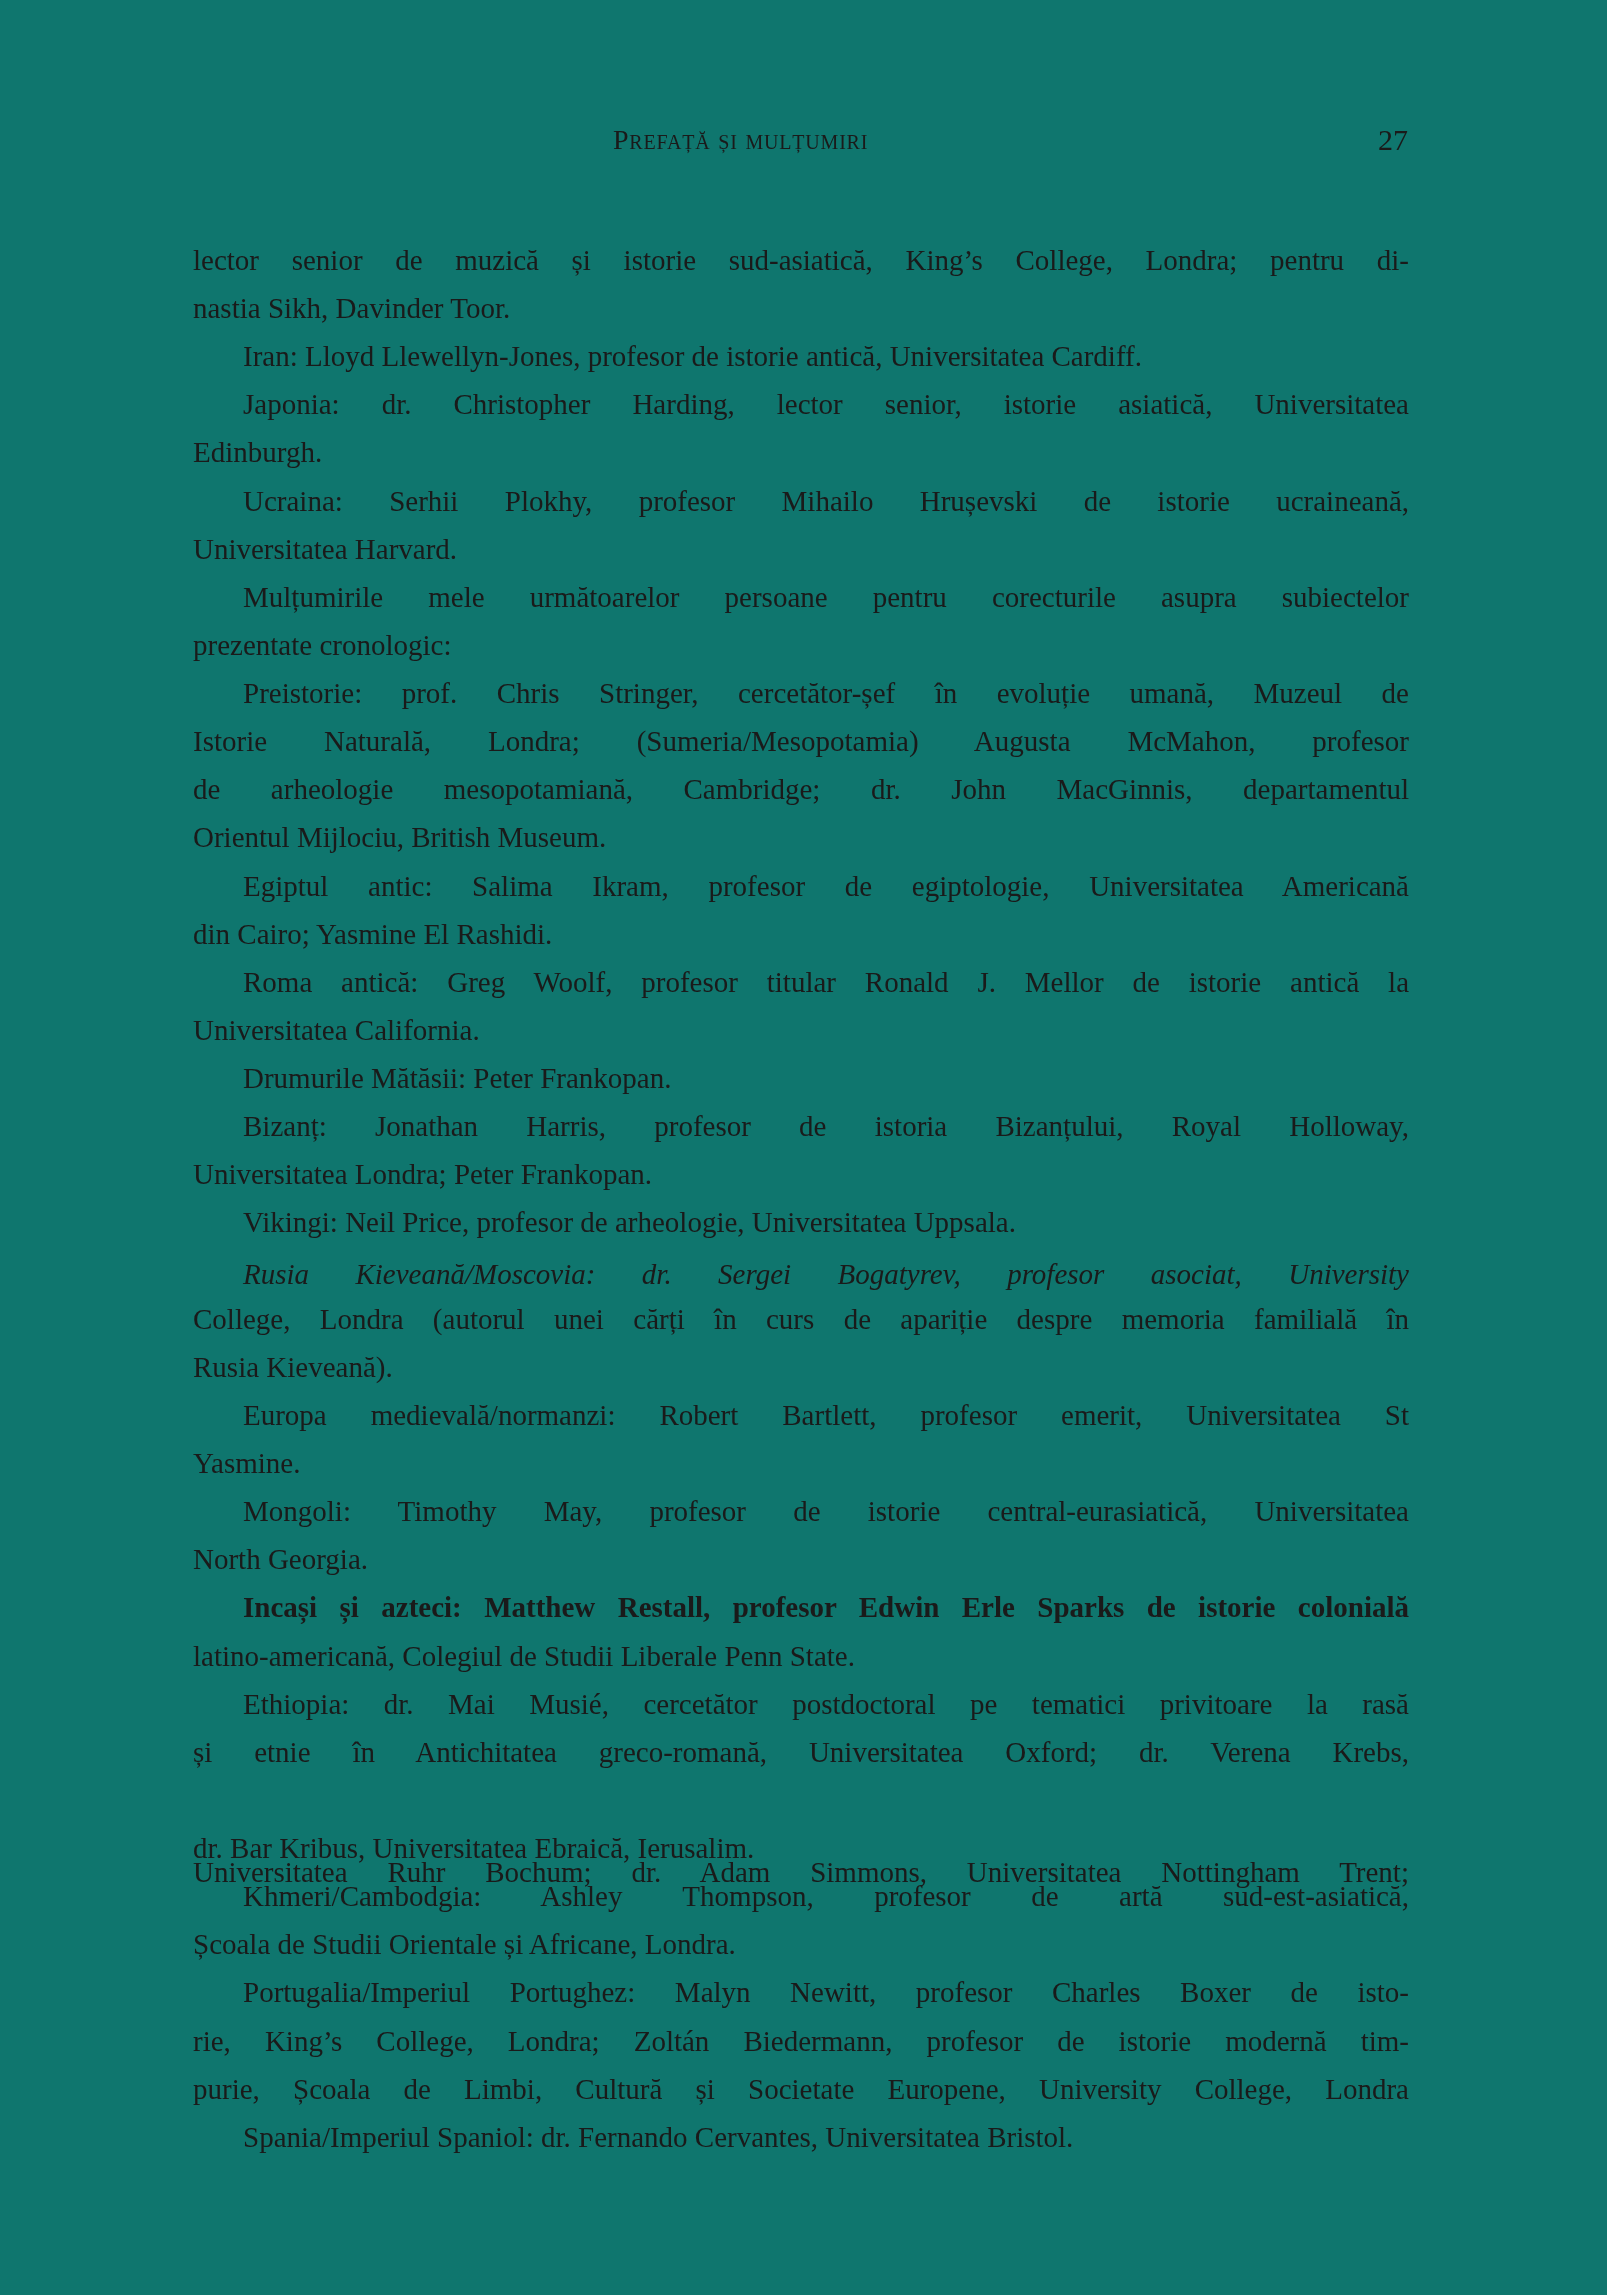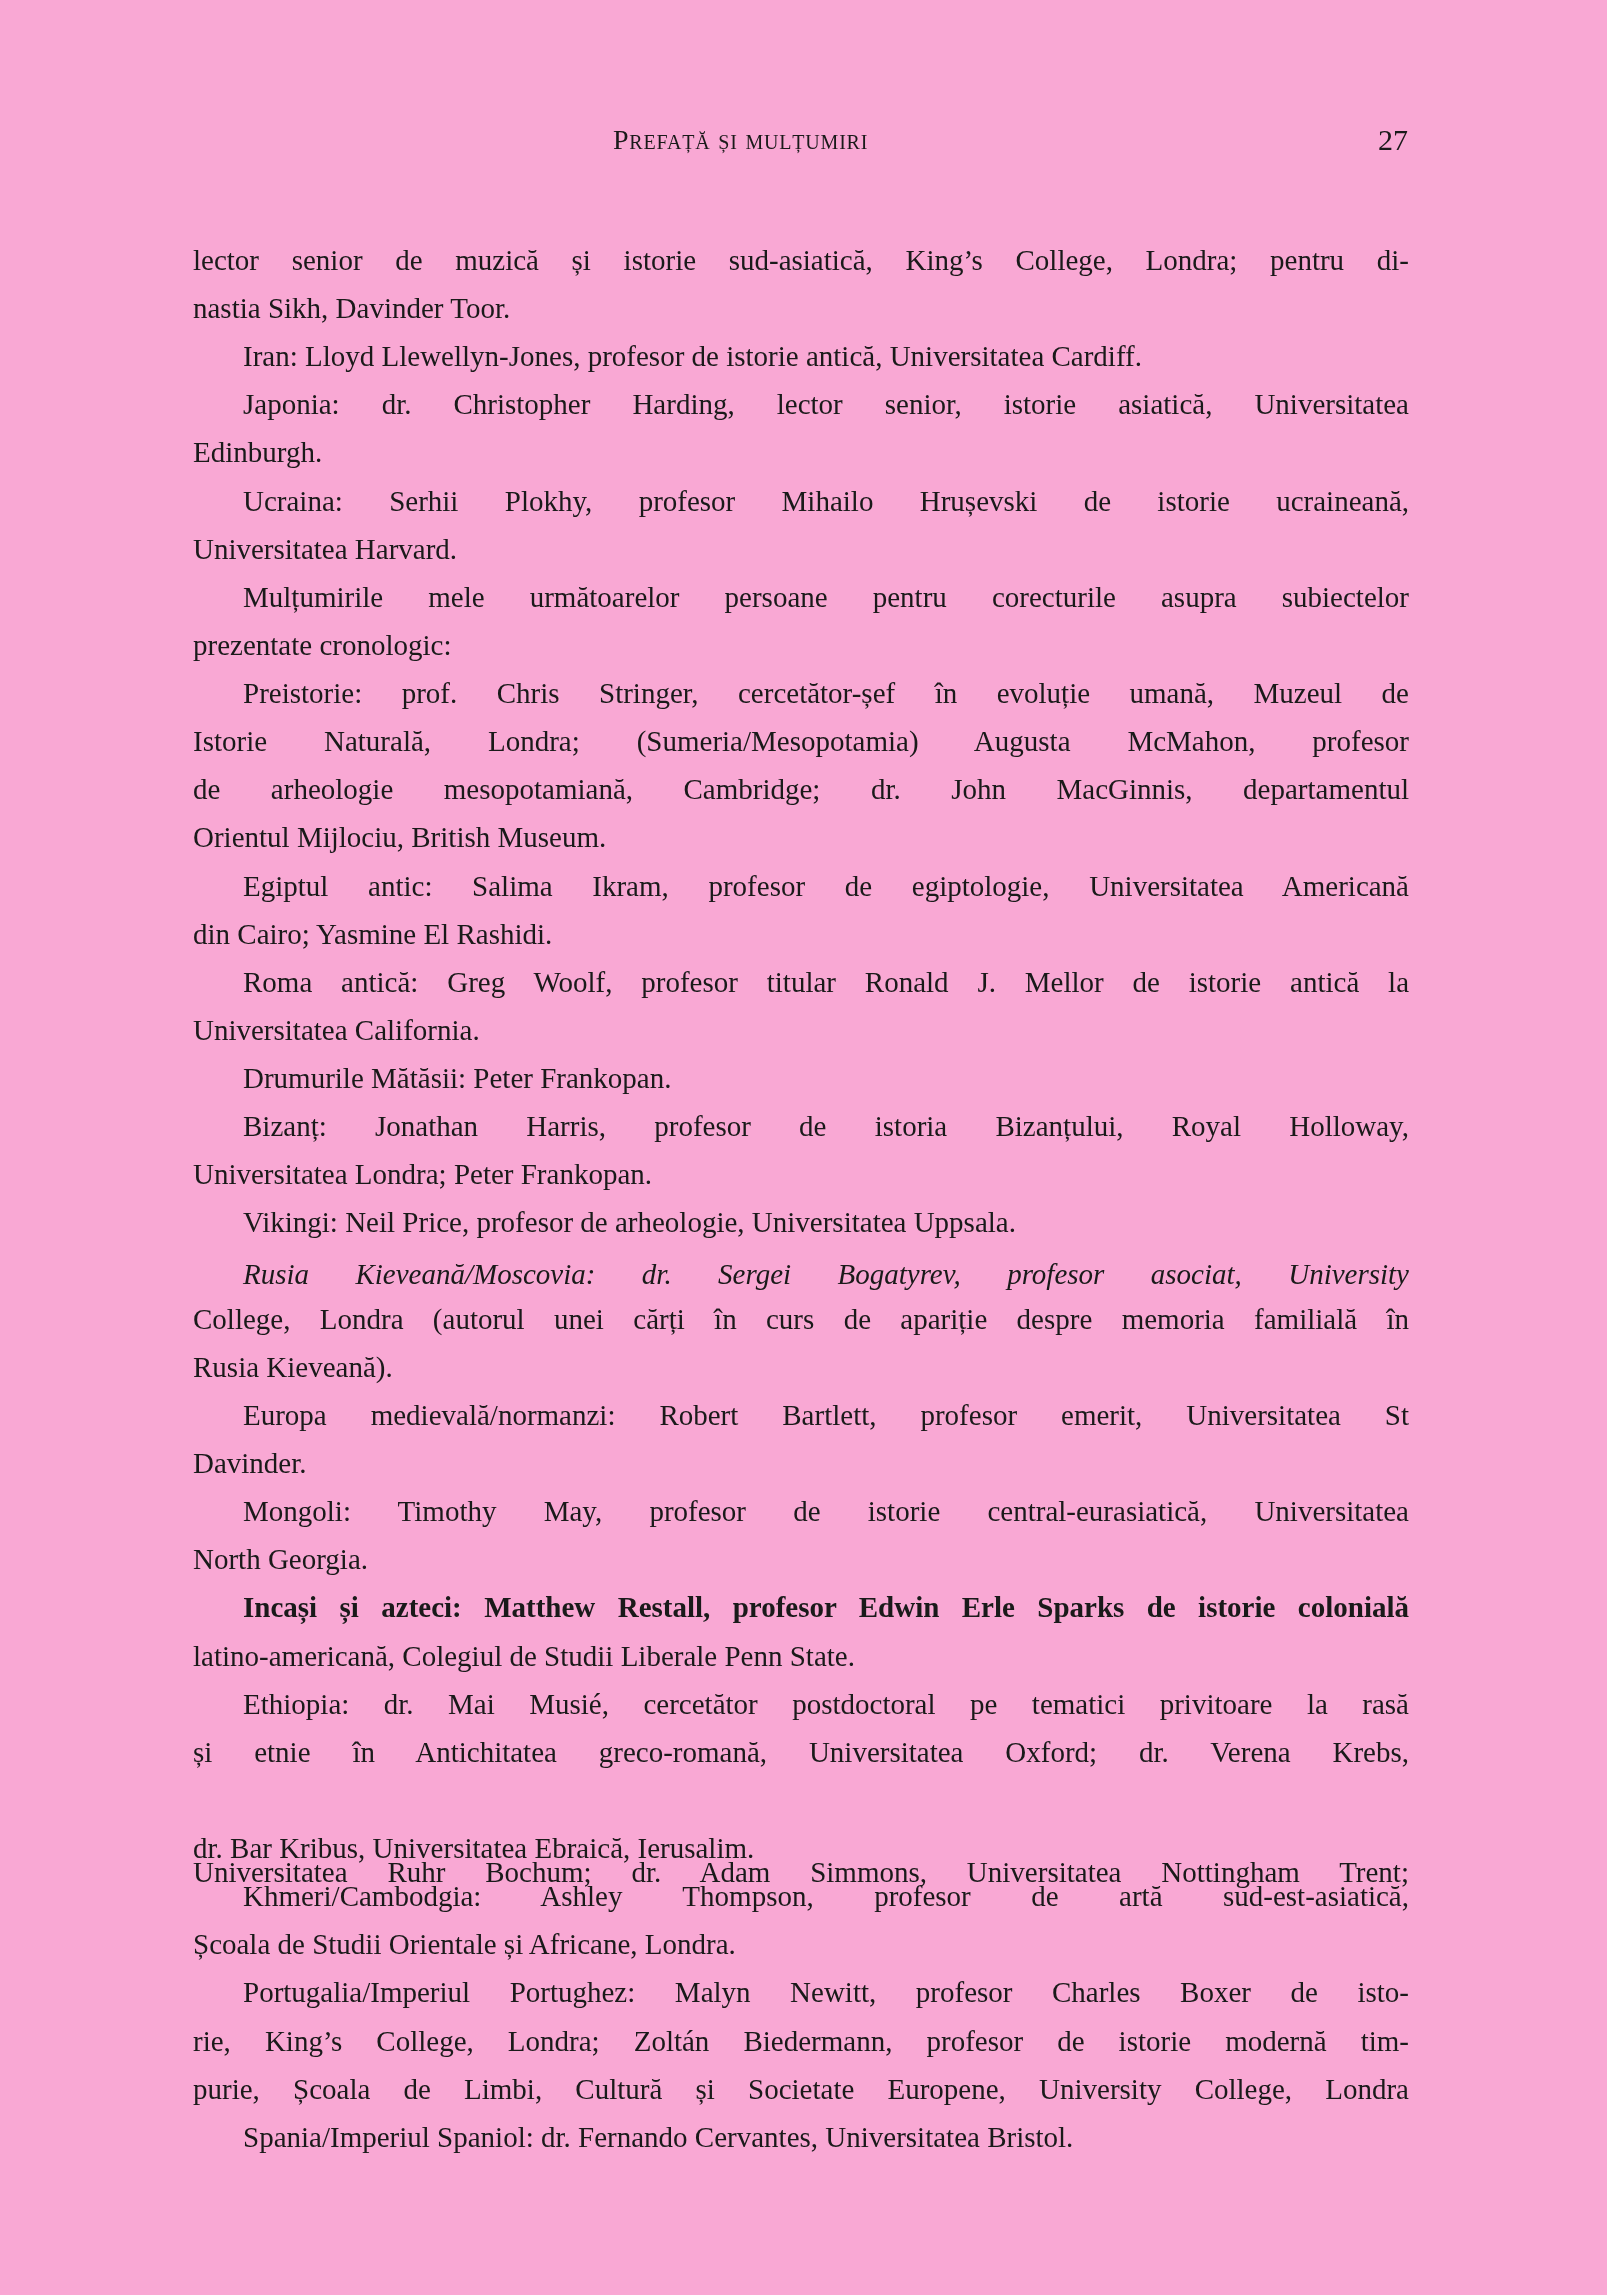--- a/index.html
+++ b/index.html
@@ -1,17 +1,17 @@
 <!DOCTYPE html>
 <html style="font-size:13.2px"><head>
 <meta charset="utf-8">
 <style>
   html, body { margin: 0; padding: 0; background: #ffffff; }
   body { width: 1608px; height: 2295px; position: relative; overflow: hidden; }
-  .page { position: absolute; left: 0; top: 0; width: 1608px; height: 2295px; background: #f9a8d4; }
+  .page { position: absolute; left: 0; top: 0; width: 1608px; height: 2295px; background: #0f766e; }
   .running-head {
     position: absolute; left: 613px; top: 122px;
     font-family: "Liberation Serif", "DejaVu Serif", serif;
     font-variant: small-caps; font-size: 28px; letter-spacing: 0.8px;
     color: #1a1a1a; white-space: nowrap; line-height: 36px;
   }
   .page-number {
     position: absolute; left: 1378px; top: 122px; width: 33px; text-align: left;
     font-family: "Liberation Serif", "DejaVu Serif", serif;
     font-size: 30px; color: #1a1a1a; line-height: 36px;
@@ -51,21 +51,21 @@
       <div class="line indent just" style="top: 722px;">Roma antică: Greg Woolf, profesor titular Ronald J. Mellor de istorie antică la</div>
       <div class="line" style="top: 770px; display: block;">Universitatea California.</div>
       <div class="line indent" style="top: 818px; display: block;">Drumurile Mătăsii: Peter Frankopan.</div>
       <div class="line indent just" style="top: 866px;">Bizanț: Jonathan Harris, profesor de istoria Bizanțului, Royal Holloway,</div>
       <div class="line" style="top: 914px; display: block;">Universitatea Londra; Peter Frankopan.</div>
       <div class="line indent" style="top: 962px; display: block;">Vikingi: Neil Price, profesor de arheologie, Universitatea Uppsala.</div>
       <div class="line indent just" style="top: 1014px; font-style: italic;">Rusia Kieveană/Moscovia: dr. Sergei Bogatyrev, profesor asociat, University</div>
       <div class="line just" style="top: 1059px;">College, Londra (autorul unei cărți în curs de apariție despre memoria familială în</div>
       <div class="line" style="top: 1107px; display: block;">Rusia Kieveană).</div>
       <div class="line indent just" style="top: 1155px;">Europa medievală/normanzi: Robert Bartlett, profesor emerit, Universitatea St</div>
-      <div class="line" style="top: 1203px; display: block;">Davinder.</div>
+      <div class="line" style="top: 1203px; display: block;">Yasmine.</div>
       <div class="line indent just" style="top: 1251px;">Mongoli: Timothy May, profesor de istorie central-eurasiatică, Universitatea</div>
       <div class="line" style="top: 1299px; display: block;">North Georgia.</div>
       <div class="line indent just" style="top: 1347px; font-weight: bold;">Incași și azteci: Matthew Restall, profesor Edwin Erle Sparks de istorie colonială</div>
       <div class="line" style="top: 1396px; display: block;">latino-americană, Colegiul de Studii Liberale Penn State.</div>
       <div class="line indent just" style="top: 1444px;">Ethiopia: dr. Mai Musié, cercetător postdoctoral pe tematici privitoare la rasă</div>
       <div class="line just" style="top: 1492px;">și etnie în Antichitatea greco-romană, Universitatea Oxford; dr. Verena Krebs,</div>
       <div class="line just" style="top: 1612px;">Universitatea Ruhr Bochum; dr. Adam Simmons, Universitatea Nottingham Trent;</div>
       <div class="line" style="top: 1588px; display: block;">dr. Bar Kribus, Universitatea Ebraică, Ierusalim.</div>
       <div class="line indent just" style="top: 1636px;">Khmeri/Cambodgia: Ashley Thompson, profesor de artă sud-est-asiatică,</div>
       <div class="line" style="top: 1684px; display: block;">Școala de Studii Orientale și Africane, Londra.</div>

